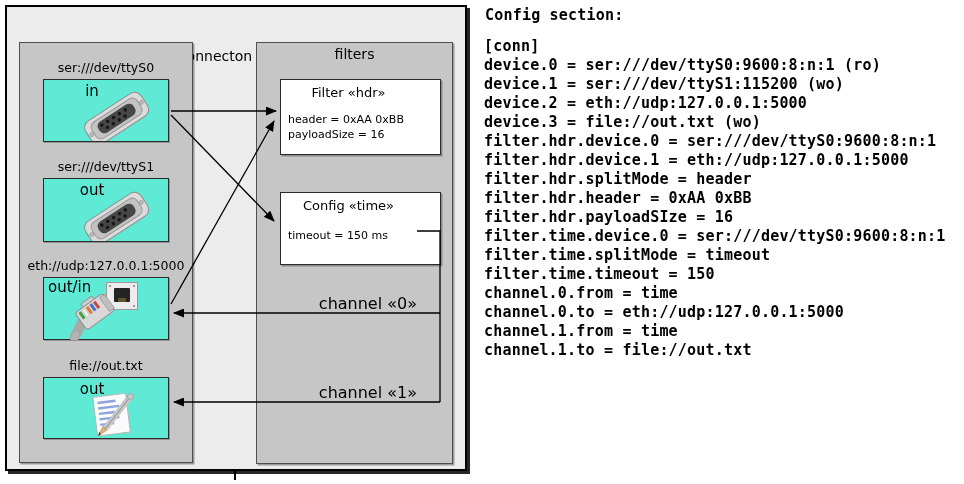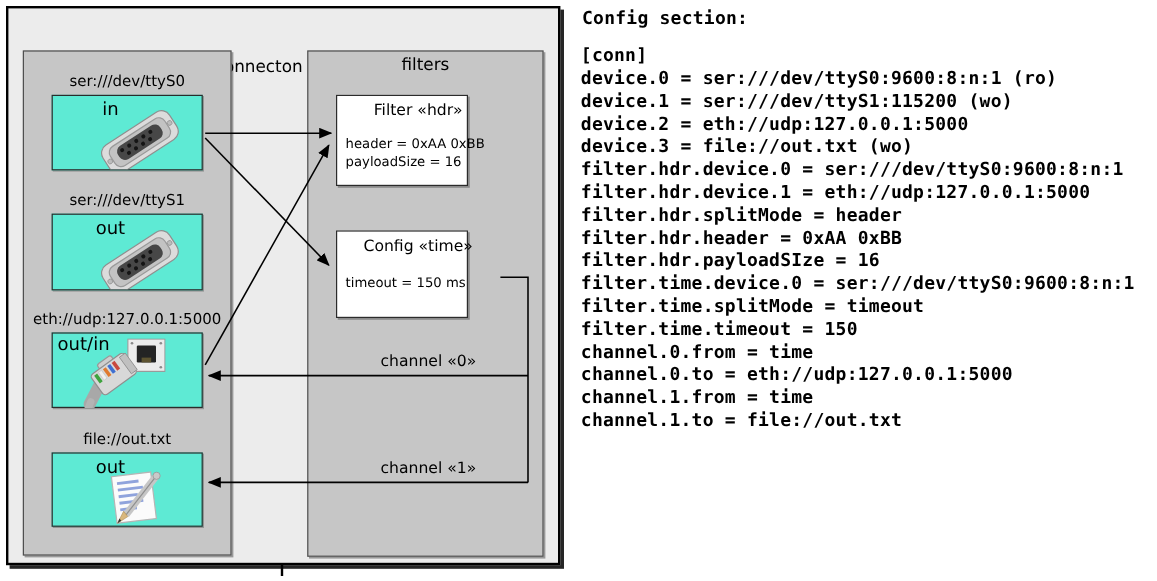--- a/index.html
+++ b/index.html
@@ -30,27 +30,27 @@
   .filters-title { left:256px; top:46px; width:197px; text-align:center; font-size:14px; }
 
   .dev-label { left:19px; width:174px; text-align:center; font-size:12.5px; line-height:15px; }
   .dev-box {
     left:43px; width:126px; background:#5eead4;
     border:1.5px solid #2b2b2b; box-shadow:1px 1px 0 rgba(0,0,0,0.25);
   }
   .dir-label { left:0; top:3px; width:96px; text-align:center; font-size:15px; line-height:17px; }
 
   .filter-box {
-    left:280px; width:110px; background:#fff;
+    left:280px; width:161px; background:#fff;
     border:1px solid #2b2b2b; box-shadow:1.5px 1.5px 0 rgba(0,0,0,0.3);
   }
   .filter-title { left:0; top:5px; width:135px; text-align:center; font-size:13px; }
   .filter-prop { left:7px; font-size:11px; line-height:13px; white-space:nowrap; }
 
-  .channel-label { width:120px; text-align:center; font-size:13px; }
+  .channel-label { width:120px; text-align:right; font-size:16px; }
 
   .arrows { left:0; top:0; width:964px; height:484px; pointer-events:none; }
 
   .bottom-tick { left:234px; top:470px; width:2px; height:10px; background:#000; }
 
   
   .config-heading {
     left:485px; top:6px;
     font:bold 15px/19px "DejaVu Sans Mono","Liberation Mono",monospace;
     letter-spacing:0.2px; white-space:pre;

